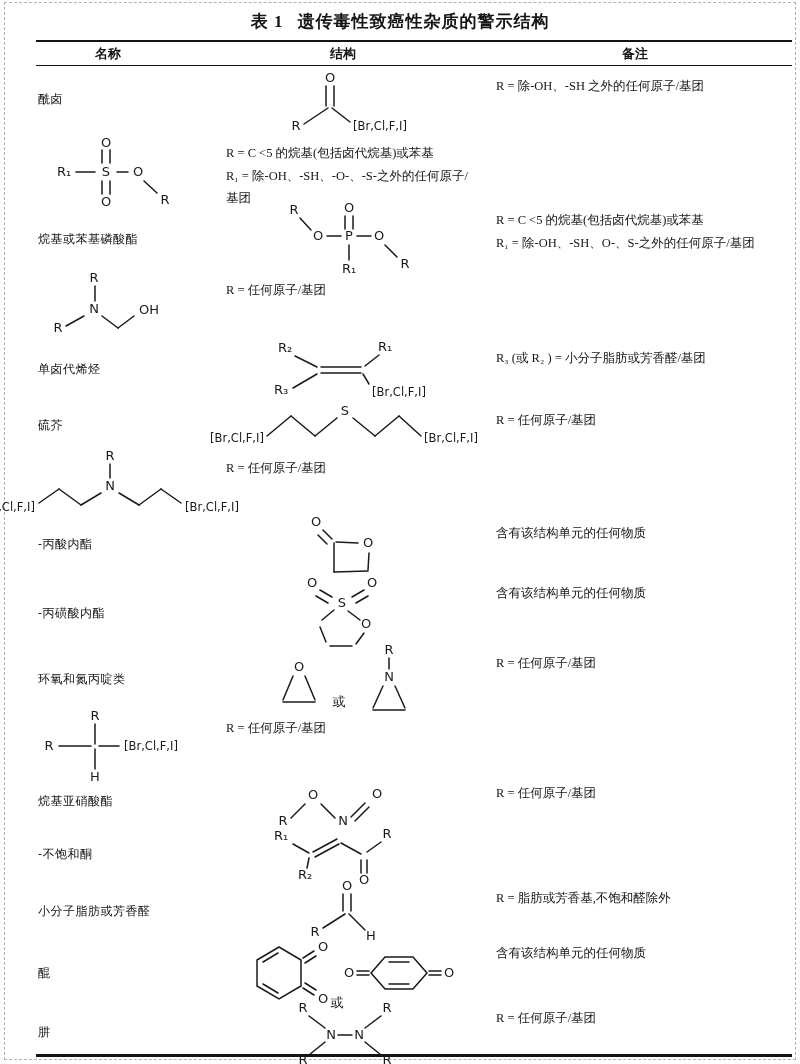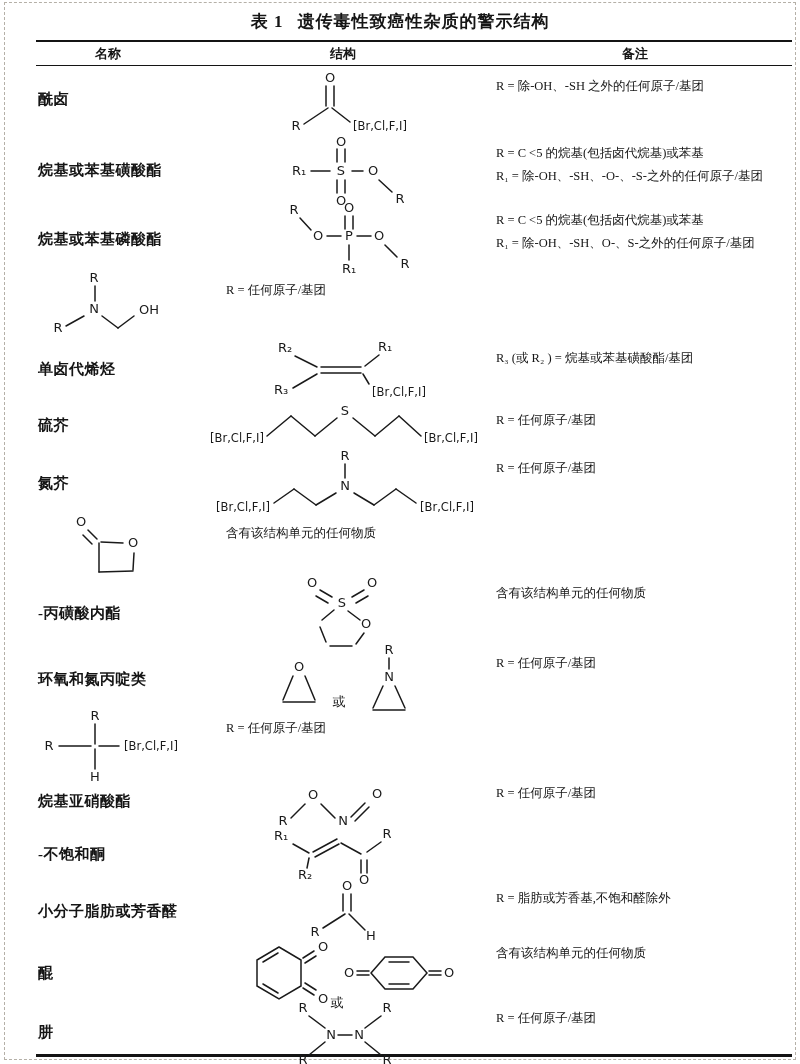--- a/index.html
+++ b/index.html
@@ -13,21 +13,21 @@
   .doc{position:relative;padding-top:10px;}
   .caption{ text-align:center;font-weight:bold;font-size:17px;letter-spacing:1px;}
   .caption .cap-label{margin-right:14px;}
   .rule-top{margin:7px 8px 0 36px;border-top:2.5px solid #141414;}
   .rule-mid{margin:0 8px 0 36px;border-top:1.8px solid #141414;}
   .rule-bottom{margin:0 8px 0 36px;border-top:3px solid #141414;}
   .thead{display:grid;grid-template-columns:200px 270px 1fr;margin:0 8px;}
   .thead div{text-align:center;font-size:13px;font-weight:bold;padding:3px 0 2px 0;}
   .tbody{margin:0 8px;}
   .trow{display:grid;grid-template-columns:200px 270px 1fr;}
-  .tname{padding-left:30px;display:flex;align-items:center;font-size:15px;letter-spacing:.5px;font-weight:bold;}
+  .tname{padding-left:30px;display:flex;align-items:center;font-size:12px;letter-spacing:.5px;}
   .tstruct{display:flex;align-items:center;justify-content:center;}
   .tstruct svg{overflow:visible;display:block;}
   .tremarks{padding:9px 6px 0 18px;font-size:12.5px;line-height:1.8;}
   svg line, svg polyline, svg path{stroke:#1a1a1a;stroke-width:1.5;fill:none;stroke-linecap:round;}
   svg text{fill:#1a1a1a;font-family:"DejaVu Sans","Liberation Sans",sans-serif;
     font-size:13px;text-anchor:middle;}
   svg text.hal{font-size:11.5px;}
   svg text.cjk{font-family:"Liberation Serif","DejaVu Serif",serif;font-size:13px;}
 </style>
 </head>
@@ -65,21 +65,20 @@
           <text x="38" y="62">R</text>
           <text class="hal" x="122" y="62">[Br,Cl,F,I]</text>
         </svg>
       </div>
       <div class="tremarks">
         <div>R = 除-OH、-SH 之外的任何原子/基团</div>
       </div>
     </div>
 
     <div class="trow" style="height:67px">
-      <div class="tname">烷基或苯基磺酸酯</div>
       <div class="tstruct">
         <svg width="180" height="74" viewBox="0 0 180 74">
           <text x="88" y="13">O</text>
           <line x1="84" y1="16" x2="84" y2="29"></line>
             <line x1="92" y1="16" x2="92" y2="29"></line>
           <text x="88" y="42">S</text>
           <text x="46" y="42">R₁</text>
           <line x1="58" y1="38" x2="77" y2="38"></line>
           <line x1="99" y1="38" x2="110" y2="38"></line>
           <text x="120" y="42">O</text>
@@ -150,21 +149,21 @@
           <line x1="52" y1="18" x2="74" y2="29"></line>
           <text x="38" y="56">R₃</text>
           <line x1="50" y1="50" x2="74" y2="36"></line>
           <text x="142" y="13">R₁</text>
           <line x1="122" y1="28" x2="136" y2="17"></line>
           <line x1="120" y1="36" x2="126" y2="46"></line>
           <text class="hal" x="156" y="58">[Br,Cl,F,I]</text>
         </svg>
       </div>
       <div class="tremarks">
-        <div>R₃ (或 R₂ ) = 烷基或苯基磺酸酯/基团</div>
+        <div>R₃ (或 R₂ ) = 小分子脂肪或芳香醛/基团</div>
       </div>
     </div>
 
     <div class="trow" style="height:48px">
       <div class="tname">硫芥</div>
       <div class="tstruct">
         <svg width="280" height="50" viewBox="0 0 280 50">
           <text class="hal" x="34" y="42">[Br,Cl,F,I]</text>
           <line x1="64" y1="36" x2="88" y2="16"></line>
           <line x1="88" y1="16" x2="112" y2="36"></line>
@@ -175,21 +174,20 @@
           <line x1="196" y1="16" x2="218" y2="36"></line>
           <text class="hal" x="248" y="42">[Br,Cl,F,I]</text>
         </svg>
       </div>
       <div class="tremarks">
         <div>R = 任何原子/基团</div>
       </div>
     </div>
 
     <div class="trow" style="height:65px">
-      <div class="tname">氮芥</div>
       <div class="tstruct">
         <svg width="280" height="70" viewBox="0 0 280 70">
           <text x="142" y="12">R</text>
           <line x1="142" y1="16" x2="142" y2="30"></line>
           <text x="142" y="42">N</text>
           <line x1="133" y1="45" x2="113" y2="57"></line>
           <line x1="113" y1="57" x2="91" y2="41"></line>
           <line x1="91" y1="41" x2="71" y2="55"></line>
           <text class="hal" x="40" y="63">[Br,Cl,F,I]</text>
           <line x1="151" y1="45" x2="171" y2="57"></line>
@@ -197,20 +195,21 @@
           <line x1="193" y1="41" x2="213" y2="55"></line>
           <text class="hal" x="244" y="63">[Br,Cl,F,I]</text>
         </svg>
       </div>
       <div class="tremarks">
         <div>R = 任何原子/基团</div>
       </div>
     </div>
 
     <div class="trow" style="height:60px">
+      <div class="tname">-丙酸内酯</div>
       <div class="tstruct">
         <svg width="130" height="62" viewBox="0 0 130 62">
           <text x="38" y="13">O</text>
           <line x1="45" y1="17" x2="54" y2="26"></line>
             <line x1="40" y1="22" x2="49" y2="31"></line>
           <line x1="58" y1="29" x2="80" y2="30"></line>
           <text x="90" y="34">O</text>
           <line x1="91" y1="40" x2="90" y2="57"></line>
           <line x1="56" y1="59" x2="90" y2="58"></line>
           <line x1="56" y1="30" x2="56" y2="59"></line>

